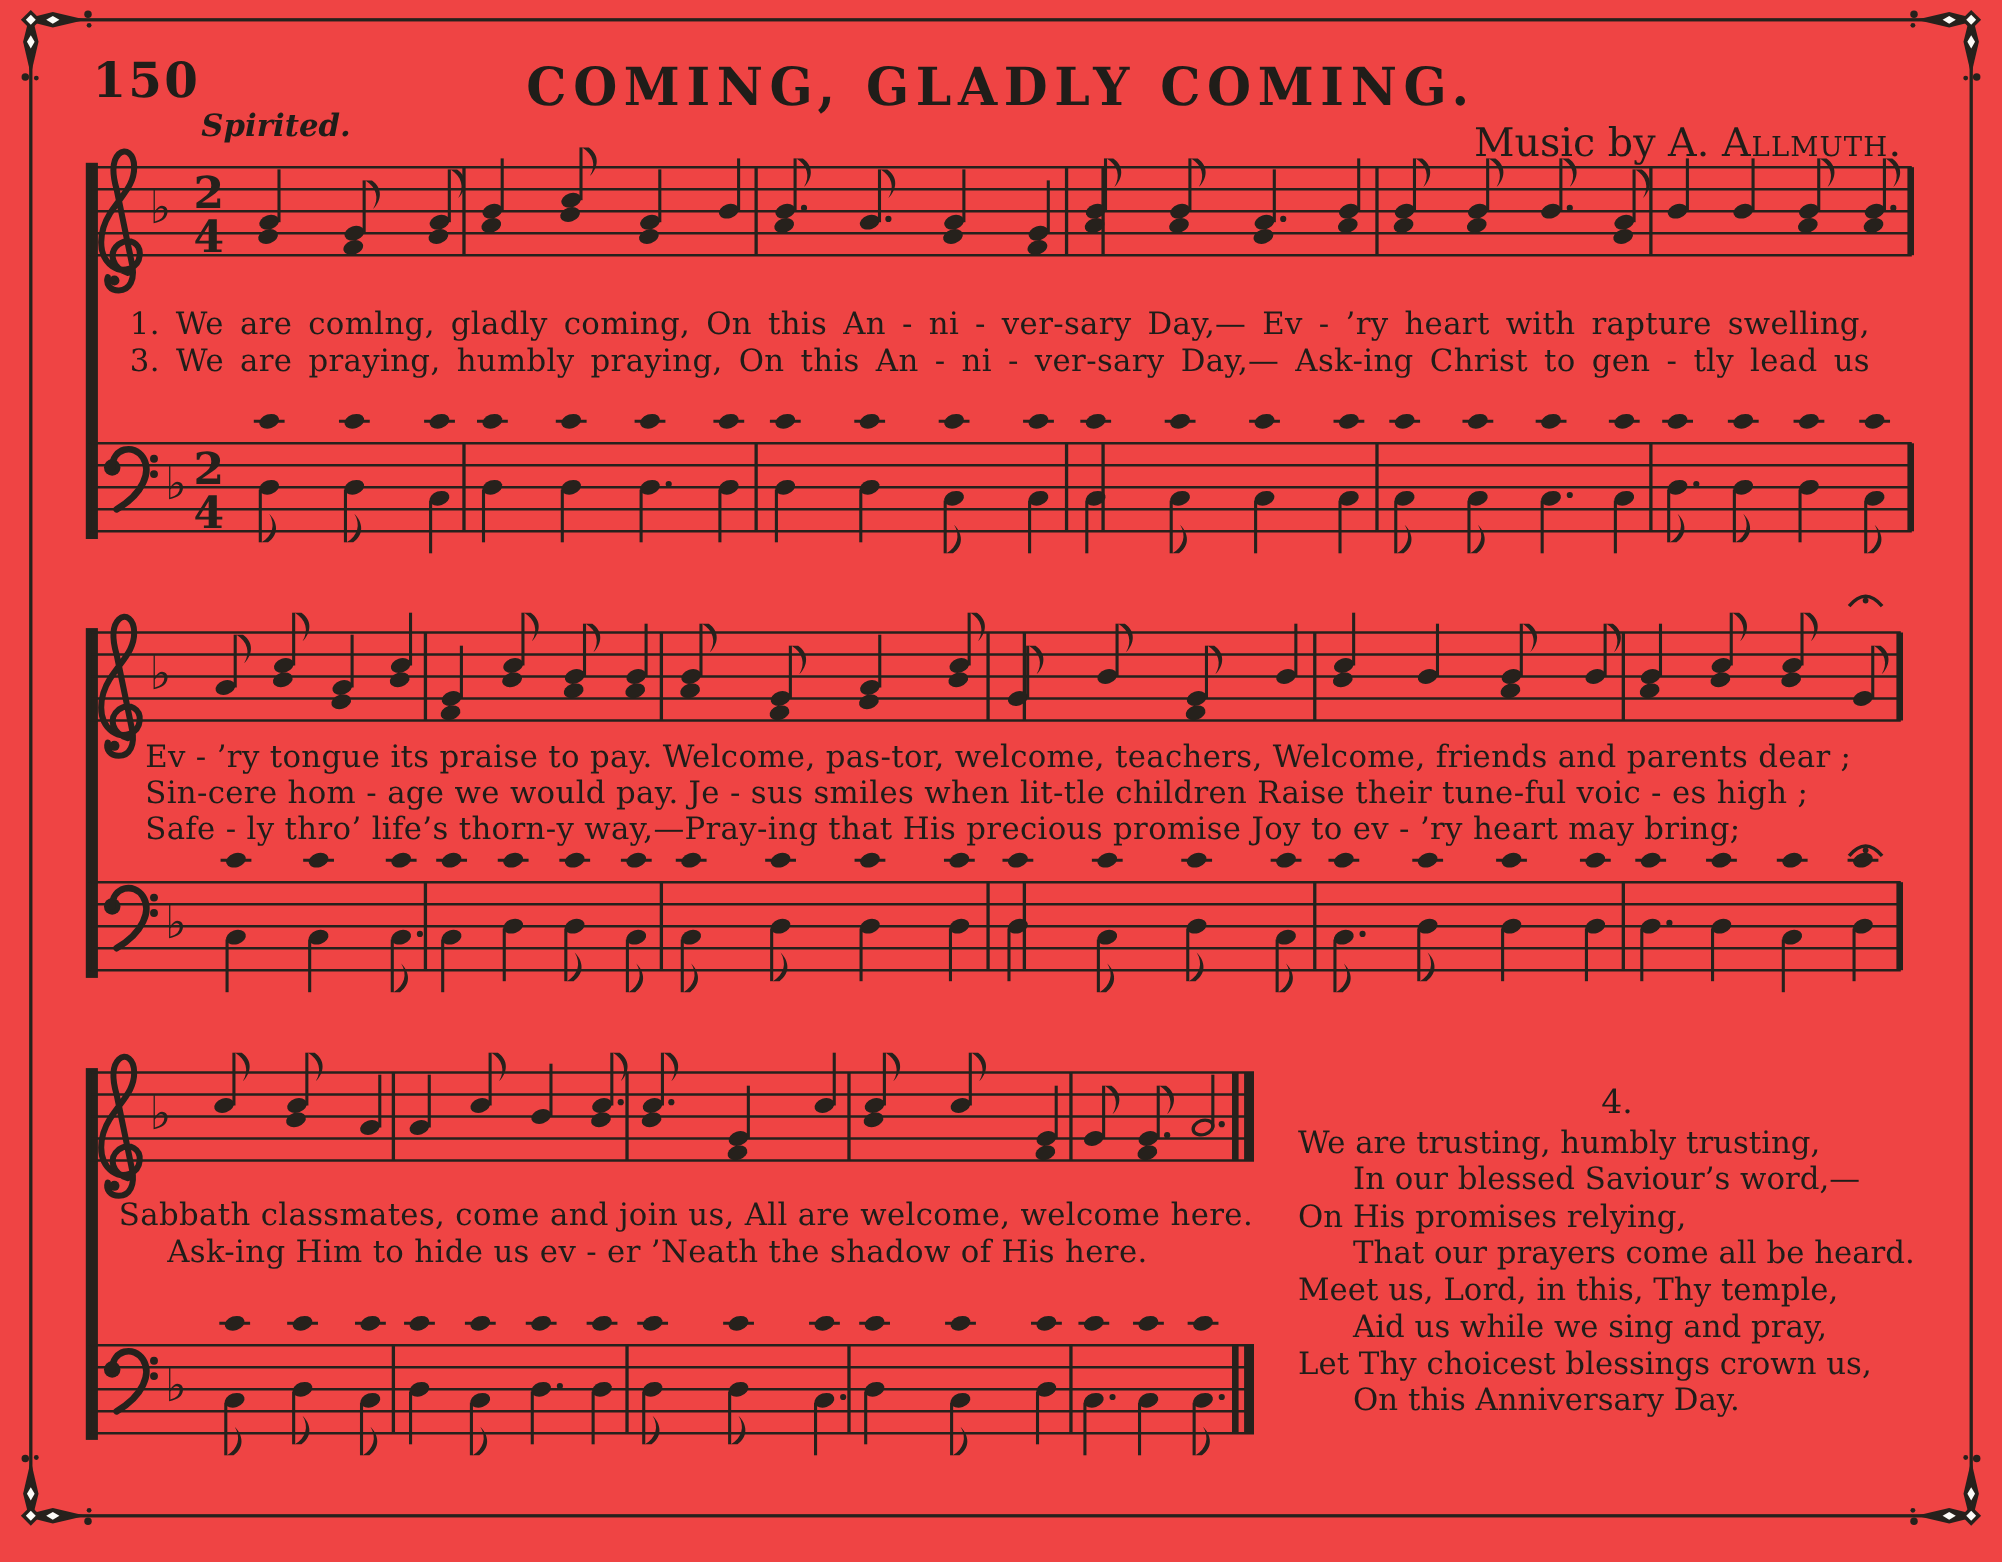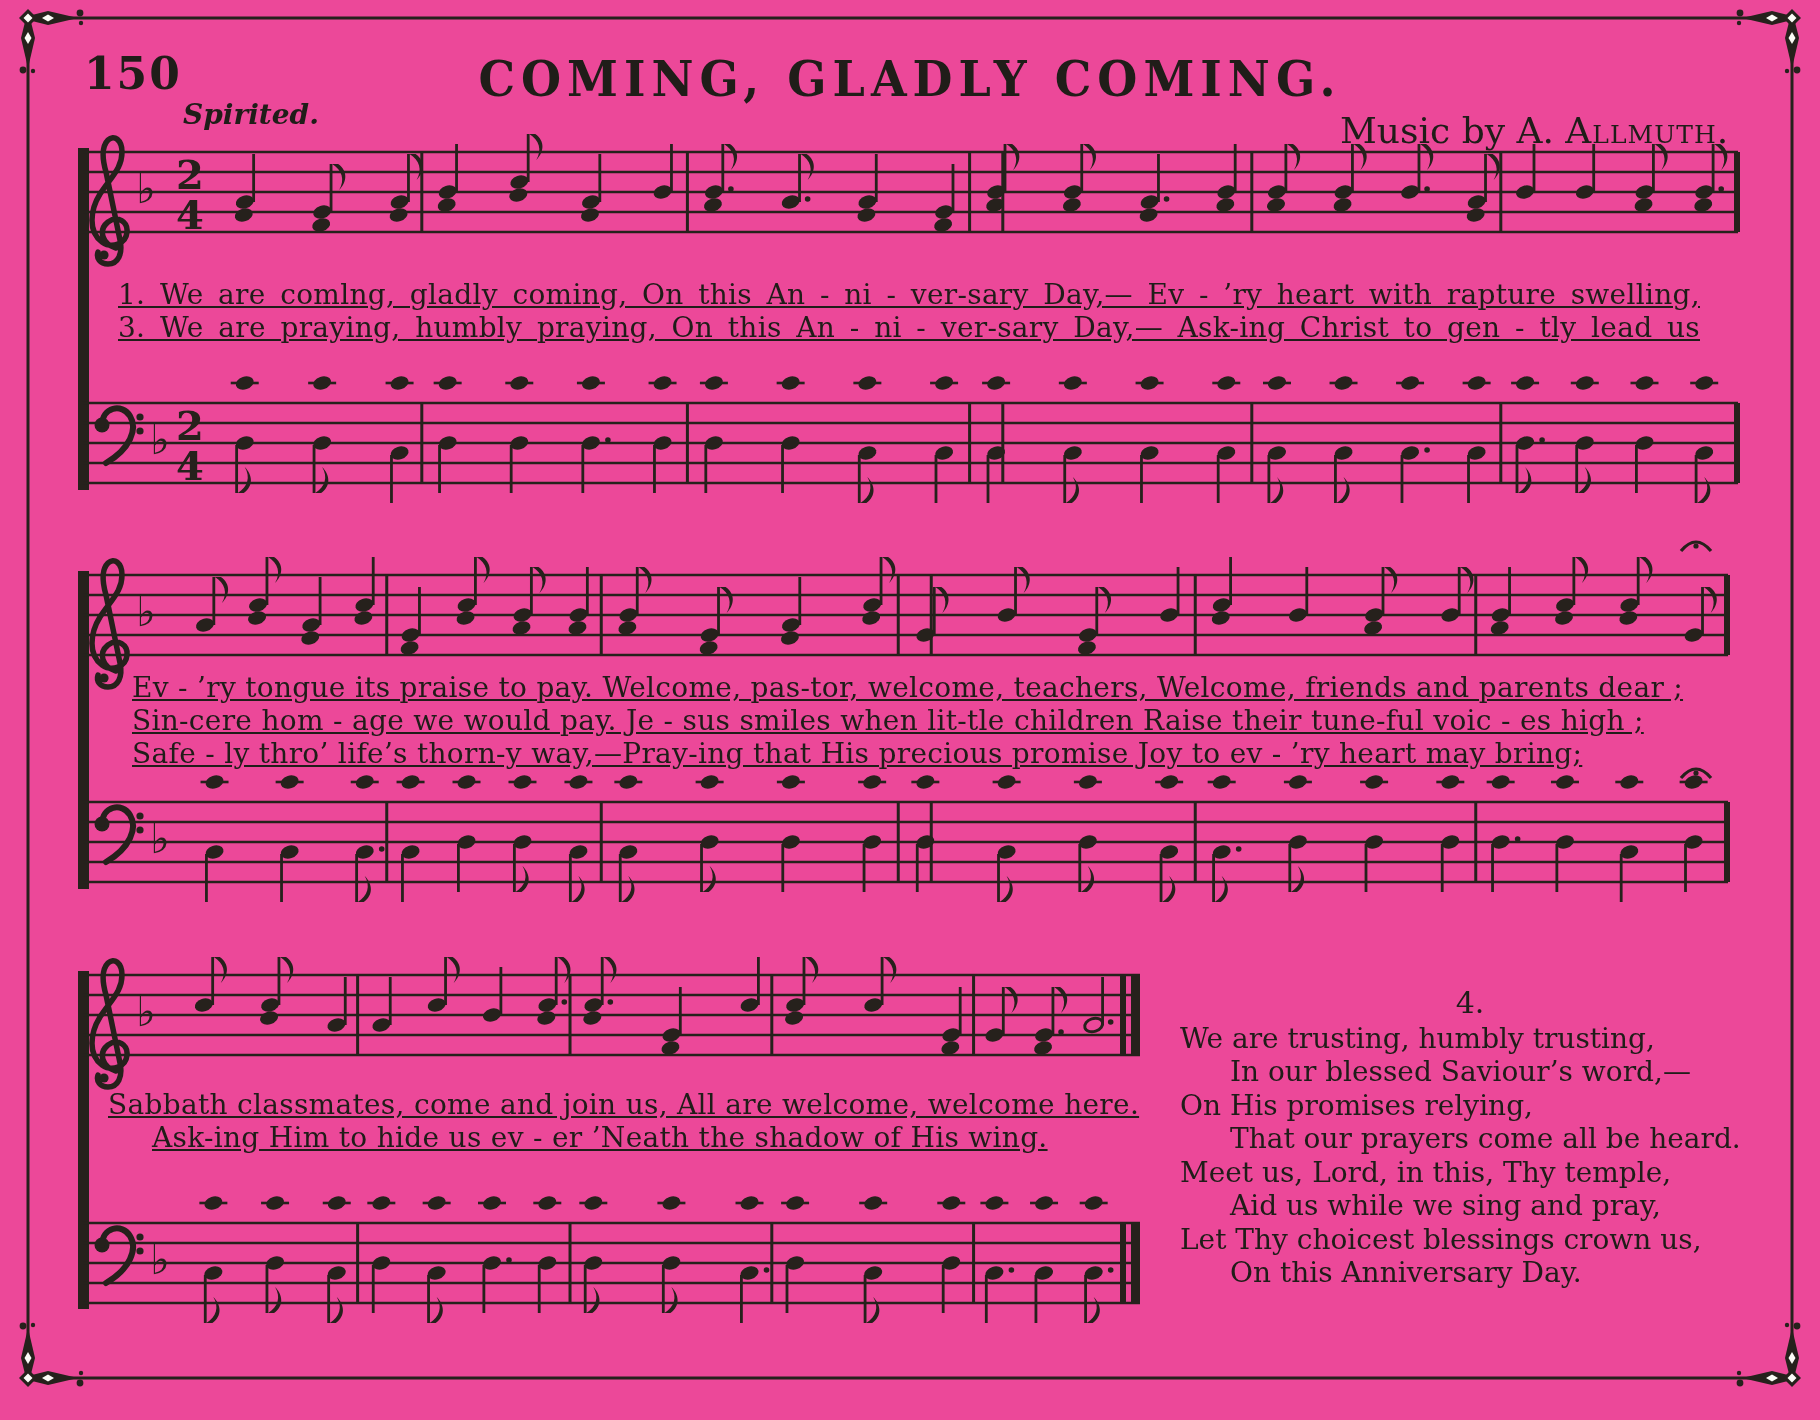--- a/index.html
+++ b/index.html
@@ -1,30 +1,30 @@
 <!DOCTYPE html>
 <html><head>
 <meta charset="utf-8">
 <style>
   html,body{margin:0;padding:0;background:#e8e6e0;}
   #page{
-    position:relative;width:1820px;height:1420px;background:#ec4899;
+    position:relative;width:1820px;height:1420px;background:#ef4444;
     font-family:"DejaVu Serif","Liberation Serif",serif;color:#201d19;overflow:hidden;
   }
   #frame-svg{position:absolute;left:0;top:0;pointer-events:none;}
   .pagenum{position:absolute;left:84px;top:48px;font-size:44px;font-weight:bold;letter-spacing:2px;}
   .title{position:absolute;left:0;top:52px;width:1820px;text-align:center;
          font-size:46px;font-weight:bold;letter-spacing:6px;transform:scaleY(1.04);}
   .tempo{position:absolute;left:183px;top:98px;font-size:28px;font-weight:bold;font-style:italic;}
   .credit{position:absolute;left:1340px;top:110px;font-size:36px;}
   .credit .name{font-variant:small-caps;letter-spacing:1px;}
   .staff{position:absolute;pointer-events:none;}
   .lyrics{position:absolute;font-size:28px;line-height:33px;
           text-align:justify;text-align-last:justify;white-space:nowrap;letter-spacing:0.3px;}
-  .lyrics div{text-align:justify;text-align-last:justify;text-decoration:underline;}
+  .lyrics div{text-align:justify;text-align-last:justify;}
   .verse4{position:absolute;left:1168px;top:986px;width:604px;font-size:28px;line-height:33.5px;}
   .verse4 .vnum{text-align:center;font-size:30px;margin-bottom:2px;}
   .verse4 .odd{padding-left:12px;}
   .verse4 .even{padding-left:62px;}
   .sysbar{position:absolute;width:11px;background:#26211c;}
 </style>
 </head>
 <body>
 
 <div id="page">
@@ -700,21 +700,21 @@
     <div>1. We are comlng, gladly coming, On this An - ni - ver-sary Day,— Ev - ’ry heart with rapture swelling,</div>
     <div>3. We are praying, humbly praying, On this An - ni - ver-sary Day,— Ask-ing Christ to gen - tly lead us</div>
   </div>
   <div class="lyrics" style="left:132px;top:671px;width:1388px;">
     <div>Ev - ’ry tongue its praise to pay. Welcome, pas-tor, welcome, teachers, Welcome, friends and parents dear ;</div>
     <div>Sin-cere hom - age we would pay. Je - sus smiles when lit-tle children Raise their tune-ful voic - es high ;</div>
     <div>Safe - ly thro’ life’s thorn-y way,—Pray-ing that His precious promise Joy to ev - ’ry heart may bring;</div>
   </div>
   <div class="lyrics" style="left:108px;top:1088px;width:872px;">
     <div>Sabbath classmates, come and join us, All are welcome, welcome here.</div>
-    <div style="padding-left:44px">Ask-ing Him to hide us ev - er ’Neath the shadow of His wing.</div>
+    <div style="padding-left:44px">Ask-ing Him to hide us ev - er ’Neath the shadow of His here.</div>
   </div>
 
   <div class="verse4">
     <div class="vnum">4.</div>
     <div class="odd">We are trusting, humbly trusting,</div>
     <div class="even">In our blessed Saviour’s word,—</div>
     <div class="odd">On His promises relying,</div>
     <div class="even">That our prayers come all be heard.</div>
     <div class="odd">Meet us, Lord, in this, Thy temple,</div>
     <div class="even">Aid us while we sing and pray,</div>

